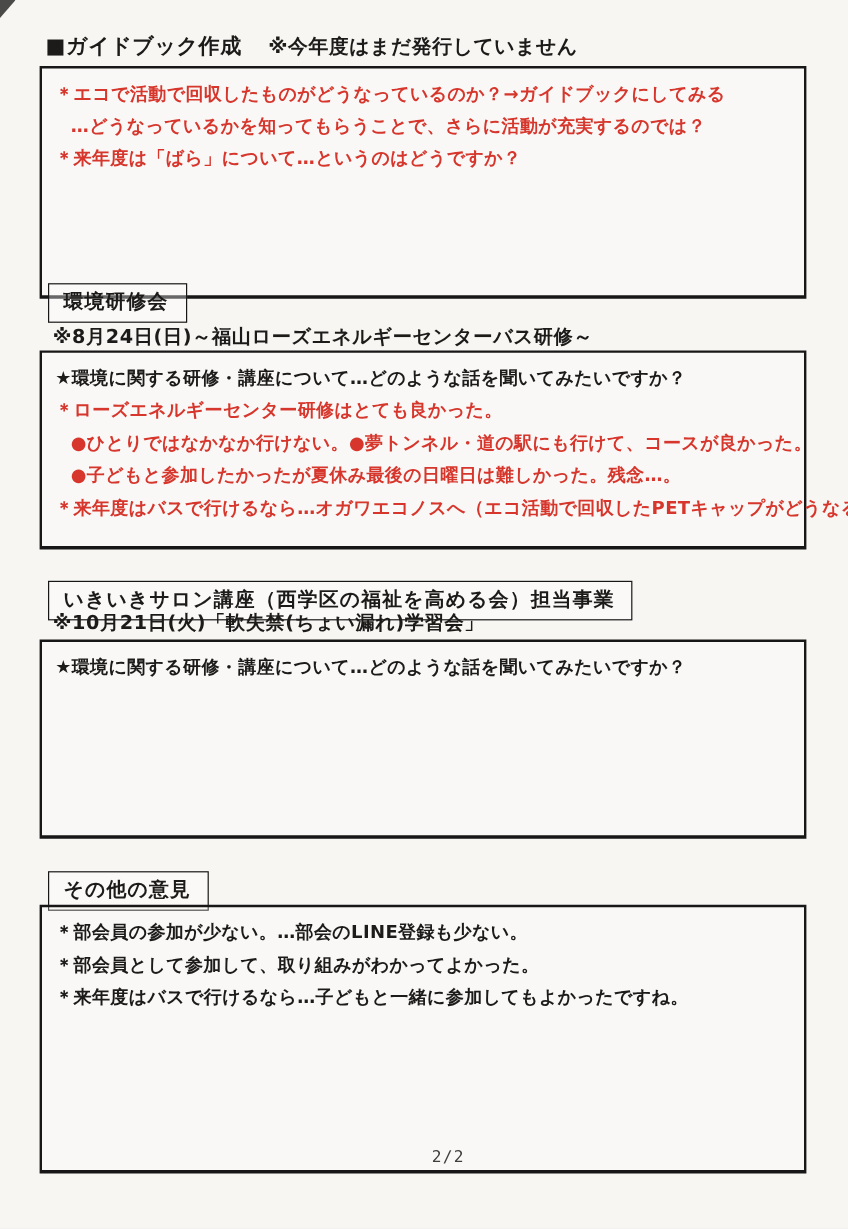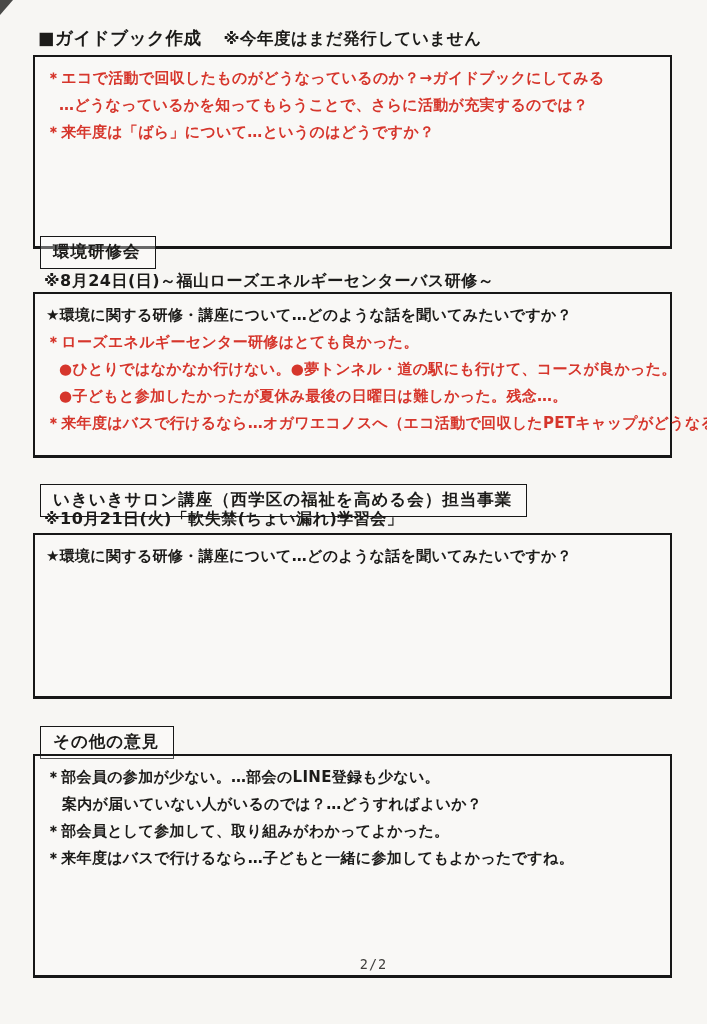--- a/index.html
+++ b/index.html
@@ -130,20 +130,19 @@
 
   <div class="title-box" id="title3">いきいきサロン講座（西学区の福祉を高める会）担当事業</div>
   <div class="subtitle" id="sub3">※10月21日(火)「軟失禁(ちょい漏れ)学習会」</div>
   <div class="content-box" id="box3">
     <div class="line">★環境に関する研修・講座について…どのような話を聞いてみたいですか？</div>
   </div>
 
   <div class="title-box" id="title4">その他の意見</div>
   <div class="content-box" id="box4">
     <div class="line">＊部会員の参加が少ない。…部会のLINE登録も少ない。</div>
-    <div class="line indent2">案内が届いていない人がいるのでは？…どうすればよいか？</div>
     <div class="line">＊部会員として参加して、取り組みがわかってよかった。</div>
     <div class="line">＊来年度はバスで行けるなら…子どもと一緒に参加してもよかったですね。</div>
   </div>
 
   <div class="footer">2/2</div>
 
 </div>
 
 </body></html>

